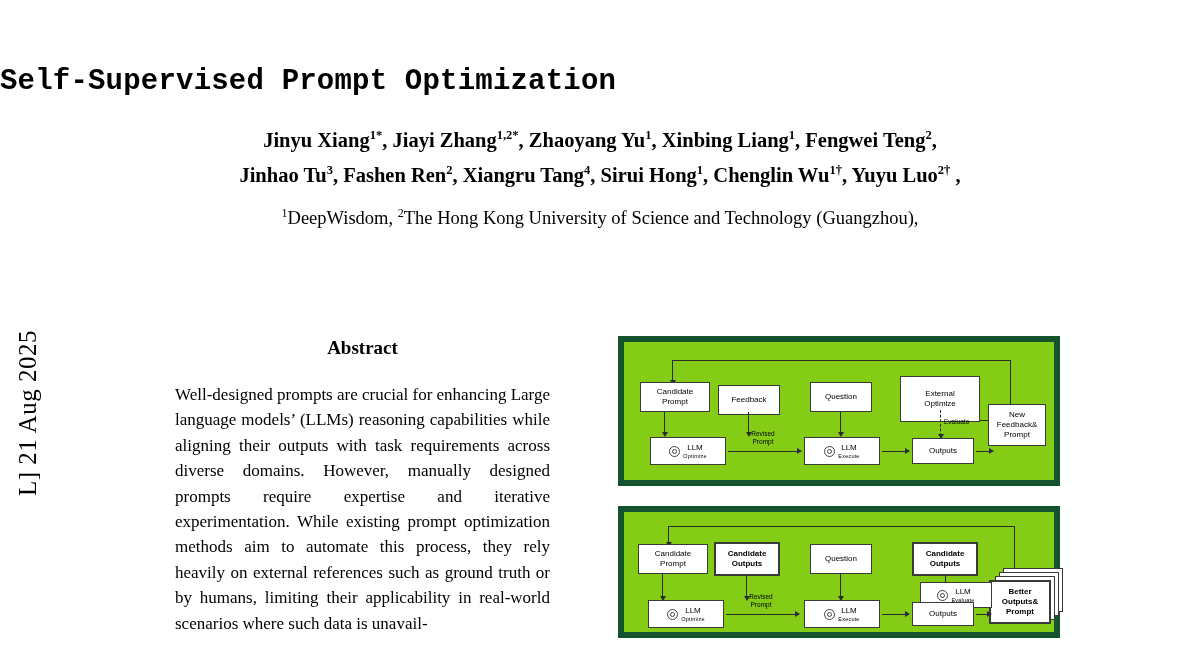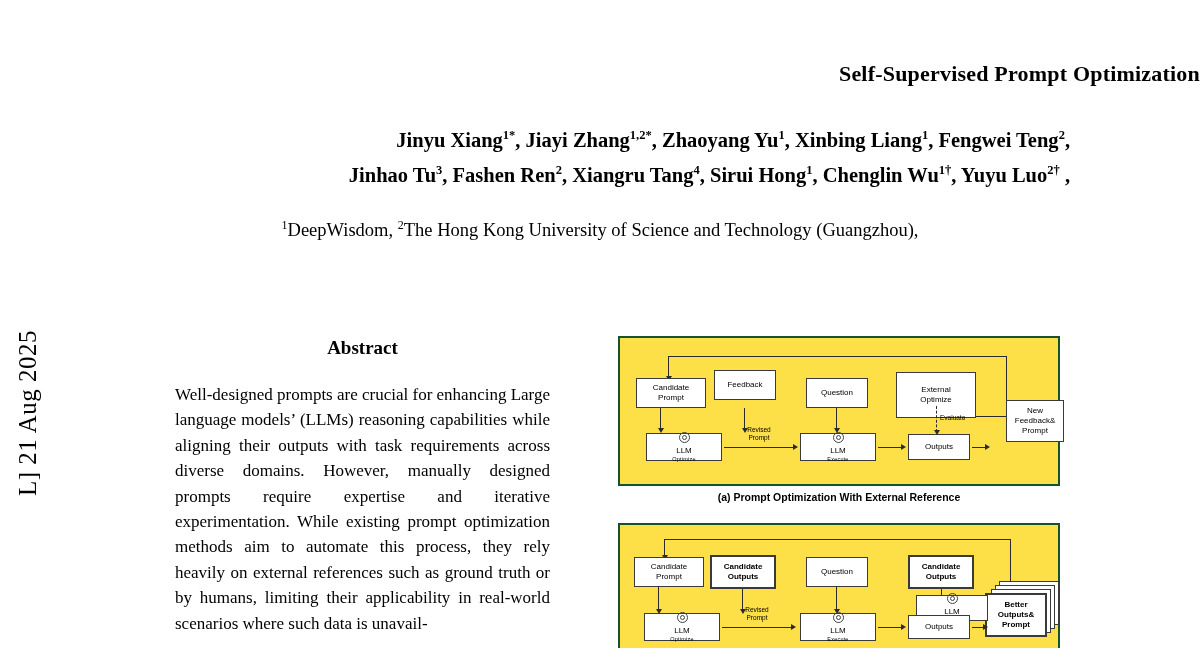--- a/index.html
+++ b/index.html
@@ -29,51 +29,51 @@
     letter-spacing: 0.5px;
     color: #000;
   }
 
   
   .paper-title {
     position: absolute;
     top: 46px;
     left: 0;
     width: 1200px;
-    text-align: right;
-    font-family: Liberation Serif, serif;
+    text-align: left;
+    font-family: Liberation Mono, monospace;
     font-weight: bold;
-    font-size: 22px;
+    font-size: 29px;
     letter-spacing: 0.2px;
   }
 
   
   .authors {
     position: absolute;
     top: 120px;
     left: 130px;
     width: 940px;
-    text-align: right;
+    text-align: center;
     font-family: "Liberation Serif", serif;
     font-weight: bold;
     font-size: 20.5px;
     line-height: 30px;
   }
   .authors sup { font-weight: bold; font-size: 12.5px; vertical-align: super; }
 
   
   .affils {
     position: absolute;
-    top: 208px;
+    top: 200px;
     left: 130px;
     width: 940px;
     text-align: center;
     font-family: "Liberation Serif", serif;
     font-size: 18.5px;
-    line-height: 34px;
+    line-height: 26px;
   }
   .affils sup { font-size: 12px; vertical-align: super; }
 
   
   .abstract-head {
     position: absolute;
     top: 337px;
     left: 175px;
     width: 375px;
     text-align: center;
@@ -96,22 +96,22 @@
 
   
   .figure-wrap {
     position: absolute;
     left: 618px;
     top: 336px;
     width: 442px;
   }
   .fig-panel {
     position: relative;
-    background: #fde047;
-    border: 2px solid #14532d;
+    background: #84cc16;
+    border: 6px solid #14532d;
     box-sizing: border-box;
   }
   .fig-panel.a { height: 150px; }
   .fig-panel.b { height: 132px; margin-top: 20px; }
   .fig-caption {
     text-align: center;
     font-family: "Liberation Sans", sans-serif;
     font-weight: bold;
     font-size: 10.5px;
     margin-top: 5px;
@@ -133,21 +133,21 @@
     line-height: 10px;
     text-align: center;
     color: #000;
   }
   .nodebox.bold { border-width: 2px; font-weight: bold; }
   .nodebox .sub {
     font-size: 5.5px;
     line-height: 7px;
     letter-spacing: 0.2px;
   }
-  .llmbox { display: flex; flex-direction: column; align-items: center; justify-content: center; gap: 3px; }
+  .llmbox { display: flex; flex-direction: row; align-items: center; justify-content: center; gap: 3px; }
   .llm-glyph {
     width: 9px; height: 9px;
     border: 1px solid #444;
     border-radius: 50%;
     position: relative;
     flex: none;
   }
   .llm-glyph::before {
     content: "";
     position: absolute;
@@ -242,34 +242,34 @@
     <div class="arrow down" style="left:45.5px; top:38px;"></div>
     <div class="ln v" style="left:386px; top:18px; height:60px;"></div>
     <div class="ln h" style="left:344px; top:78px; width:42px;"></div>
     <div class="arrow left" style="left:340px; top:75px;"></div>
 
     <div class="nodebox" style="left:16px; top:40px; width:70px; height:30px;">
       <span>Candidate</span>
       <span>Prompt</span>
     </div>
 
-    <div class="nodebox" style="left:94px; top:32px; width:62px; height:30px;">
+    <div class="nodebox" style="left:94px; top:43px; width:62px; height:30px;">
       <span>Feedback</span>
     </div>
 
     <div class="nodebox" style="left:186px; top:40px; width:62px; height:30px;">
       <span>Question</span>
     </div>
 
     <div class="nodebox" style="left:276px; top:34px; width:80px; height:46px;">
       <span>External</span>
       <span>Optimize</span>
     </div>
 
-    <div class="nodebox" style="left:386px; top:62px; width:58px; height:42px;">
+    <div class="nodebox" style="left:364px; top:62px; width:58px; height:42px;">
       <span>New</span>
       <span>Feedback&amp;</span>
       <span>Prompt</span>
     </div>
 
     <div class="ln v" style="left:40px; top:70px; height:22px;"></div>
     <div class="arrow down" style="left:37.5px; top:90px;"></div>
     <div class="ln v" style="left:124px; top:70px; height:22px;"></div>
     <div class="arrow down" style="left:121.5px; top:90px;"></div>
     <div class="ln v" style="left:216px; top:70px; height:22px;"></div>
@@ -304,21 +304,20 @@
 
     <div class="ln h" style="left:352px; top:109px; width:14px;"></div>
     <div class="arrow right" style="left:365px; top:106px;"></div>
 
     <div class="ln dash-v" style="left:316px; top:68px; height:26px;"></div>
     <div class="arrow down" style="left:313.5px; top:92px;"></div>
     <div class="edge-label" style="left:320px; top:76px; width:54px; text-align:left;">Evaluate</div>
 
     <div class="ln h" style="left:8px; top:8px; width:0;"></div>
   </div>
-  <div class="fig-caption">(a) Prompt Optimization With External Reference</div>
 
   <div class="fig-panel b">
 
     <div class="ln h" style="left:44px; top:14px; width:346px;"></div>
     <div class="ln v" style="left:44px; top:14px; height:18px;"></div>
     <div class="arrow down" style="left:41.5px; top:30px;"></div>
     <div class="ln v" style="left:390px; top:14px; height:44px;"></div>
 
     <div class="nodebox" style="left:14px; top:32px; width:70px; height:30px;">
       <span>Candidate</span>

